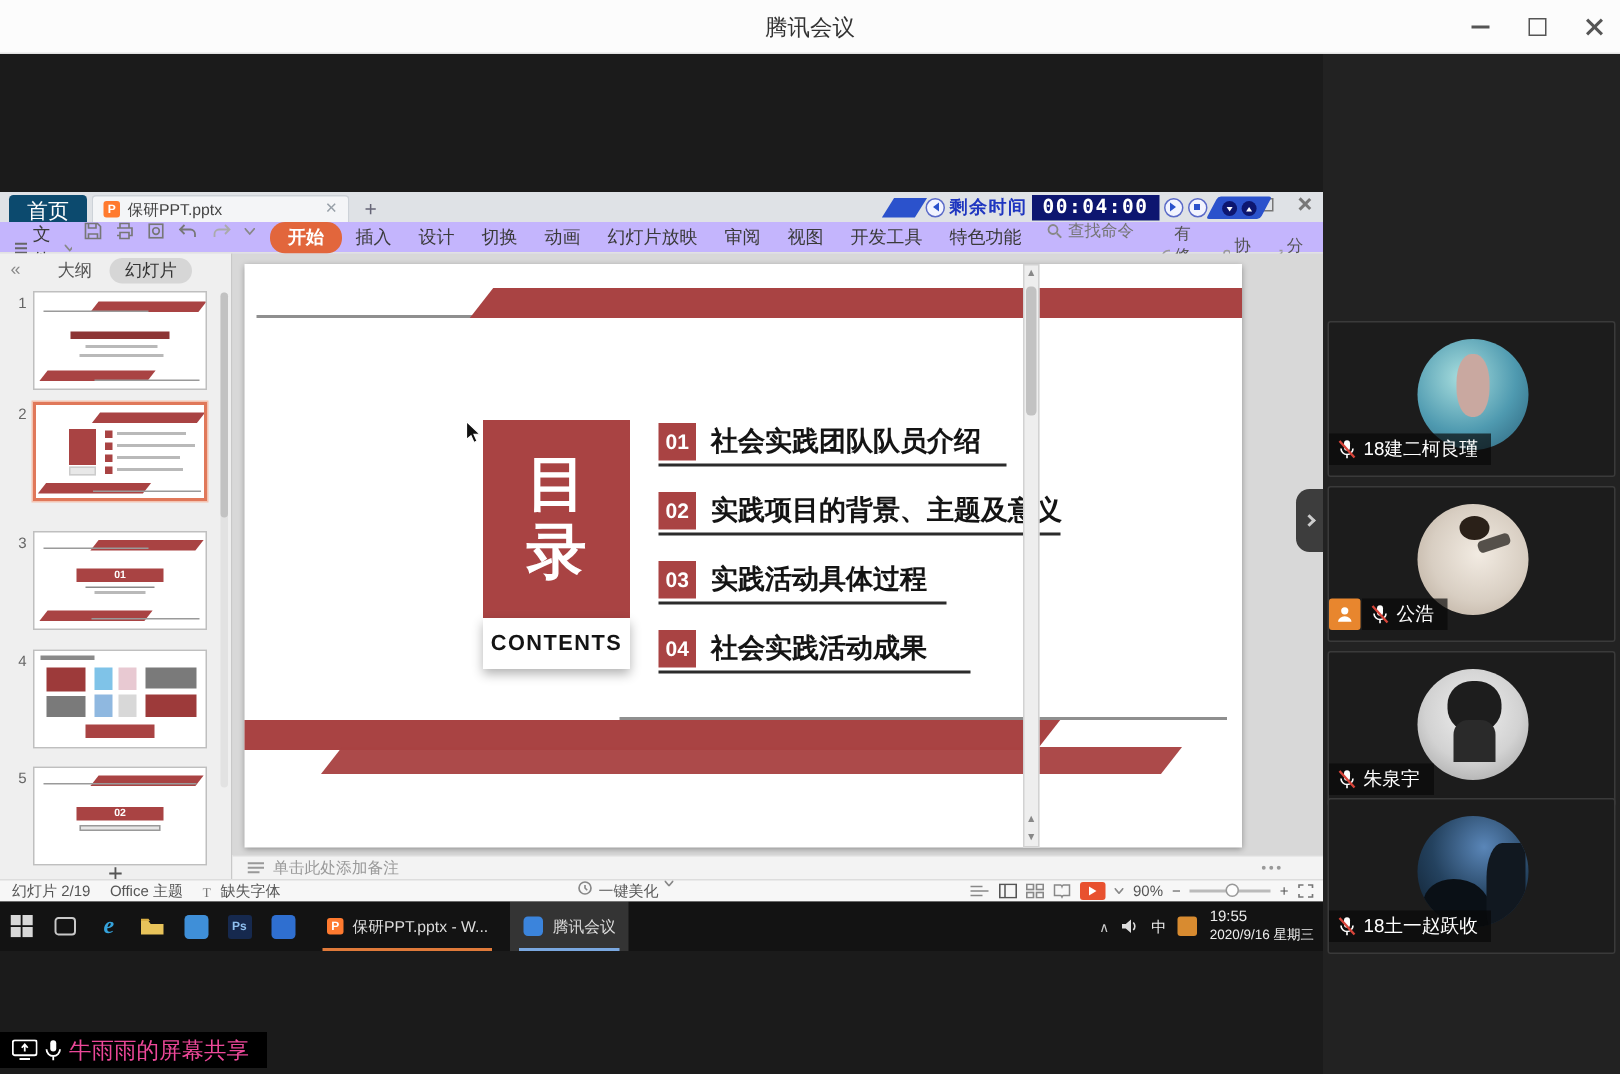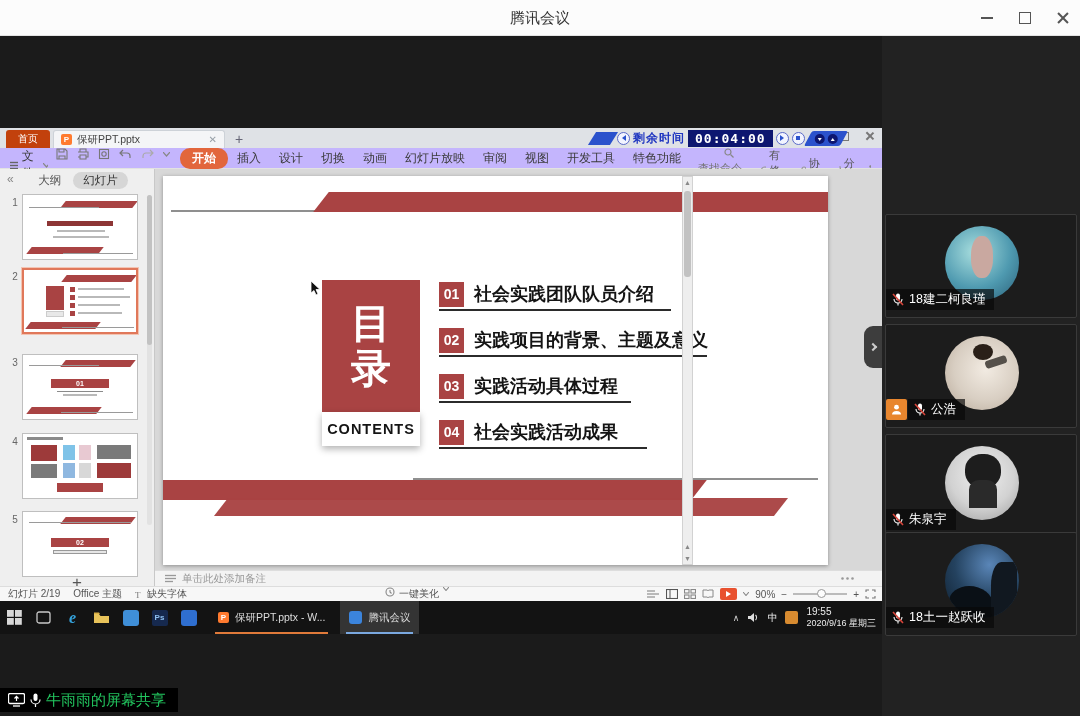--- a/index.html
+++ b/index.html
@@ -22,21 +22,21 @@
   .wc-close::before { transform:rotate(45deg);} .wc-close::after{ transform:rotate(-45deg);}
 
   
   .share-area { position:absolute; top:36px; left:0; width:882px; height:680px; background:#1b1b1b; }
   .sidebar { position:absolute; top:36px; left:882px; width:198px; height:680px; background:#222; }
 
   
   .wps { position:absolute; top:92px; left:0; width:882px; height:473px; background:#fff; }
   .wps-tabbar { position:absolute; top:0; left:0; right:0; height:20px; background:#dfe2e6;
     display:flex; align-items:flex-end; }
-  .home-tab { margin-left:6px; background:#c2410c; color:#fff; font-size:10px;
+  .home-tab { margin-left:6px; background:#0c4a6e; color:#fff; font-size:14px;
     padding:2px 12px; border-radius:3px 3px 0 0; height:18px; }
   .doc-tab { margin-left:3px; background:#f4f5f7; border:1px solid #cdd2d8; border-bottom:none;
     border-radius:3px 3px 0 0; height:18px; padding:0 7px; display:flex; align-items:center; gap:5px; width:172px; }
   .doc-ico { width:11px; height:11px; background:#ff7a2f; border-radius:2px; color:#fff; font-size:8px;
     font-weight:bold; display:flex; align-items:center; justify-content:center; }
   .doc-tab .lbl { font-size:10.5px; color:#444; flex:1; white-space:nowrap; overflow:hidden; }
   .tab-close { font-size:10px; color:#98a0a8; line-height:1; }
   .new-tab { margin-left:10px; font-size:14px; color:#667; line-height:18px; }
   .wps-controls { position:absolute; right:8px; top:3px; display:flex; gap:15px; align-items:center; }
   .wwc { width:10px; height:10px; position:relative; }
@@ -64,21 +64,21 @@
   .tri-d{width:0;height:0;border-left:2.5px solid transparent;border-right:2.5px solid transparent;border-top:3.5px solid #fff;}
 
   
   .wps-menubar { position:absolute; top:20px; left:0; right:0; height:21px; background:#c4b5fd;
     border-bottom:1px solid #e2e2e2; display:flex; align-items:flex-start; font-size:12px; color:#3a3a3a; }
   .file-menu { display:flex; align-items:center; gap:4px; padding:0 8px 0 10px; }
   .qicons { display:flex; align-items:center; gap:9px; padding-right:10px; }
   .qicons svg { display:block; }
   .ribbon-tab { padding:2px 9px; white-space:nowrap; }
   .ribbon-tab.active { background:#e2663c; color:#fff; border-radius:10px; padding:2px 12px; font-weight:bold; }
-  .cmd-search { display:flex; align-items:center; gap:4px; margin-left:8px;flex-direction:column; }
+  .cmd-search { display:flex; align-items:center; gap:4px; margin-left:8px; }
   .cmd-search input { border:none; outline:none; background:transparent; font-size:11px; width:62px; color:#666;
     font-family:"Liberation Sans",sans-serif; }
   .menubar-right { margin-left:auto; display:flex; align-items:center; gap:11px; padding-right:10px; font-size:11px; color:#555; }
   .mr-item { display:flex; align-items:center; gap:3px; }
 
   
   .workspace { position:absolute; top:41px; left:0; right:0; bottom:31px; background:#d8d8d8; }
 
   
   .panel { position:absolute; left:0; top:0; bottom:-16px; width:155px; background:#efefef; border-right:1px solid #c8c8c8; }
@@ -151,21 +151,21 @@
   .tray { margin-left:auto; display:flex; align-items:center; gap:8px; padding-right:6px; color:#ddd; }
   .tray-chev { font-size:9px; color:#ccc; }
   .tray-ime { font-size:10px; color:#eee; }
   .tray-orange { width:13px; height:13px; background:#d88b30; border-radius:2px; }
   .clock { text-align:left; color:#ececec; line-height:1.25; }
   .clock .t { font-size:10px; } .clock .d { font-size:9px; }
 
   
   .share-banner { position:absolute; top:652px; left:0; height:24px; background:#000;
     display:flex; align-items:center; gap:5px; padding:0 12px 0 8px; }
-  .share-banner .txt { color:#22c55e; font-size:15px; }
+  .share-banner .txt { color:#ec4899; font-size:15px; }
 
   
   .collapse-tab { position:absolute; left:864px; top:326px; width:18px; height:42px; background:#3d3d3d;
     border-radius:9px 0 0 9px; display:flex; align-items:center; justify-content:center; }
   .chev-r { width:6px; height:6px; border-top:2px solid #ccc; border-right:2px solid #ccc; transform:rotate(45deg); }
 
   
   .tile { position:absolute; left:3px; width:192px; height:104px; background:#1c1c1c;
     border:1px solid #3a3a3a; border-radius:2px; overflow:hidden; }
   .tile.speaking { border:2px solid #4f8a68; }

